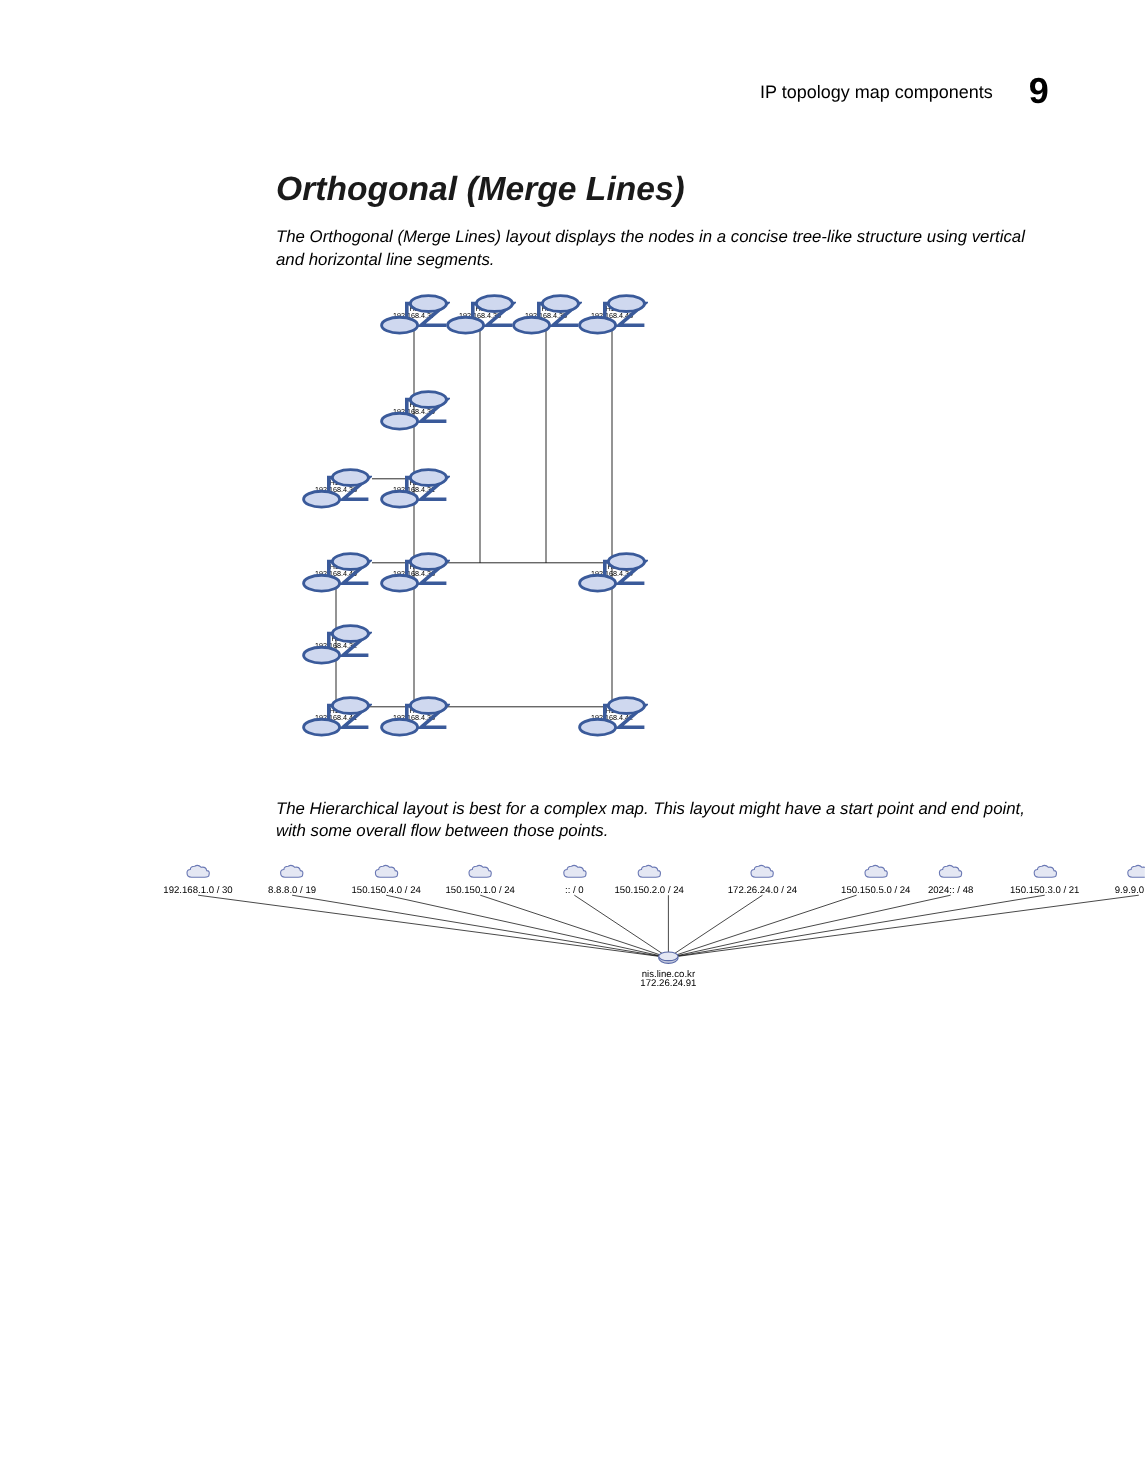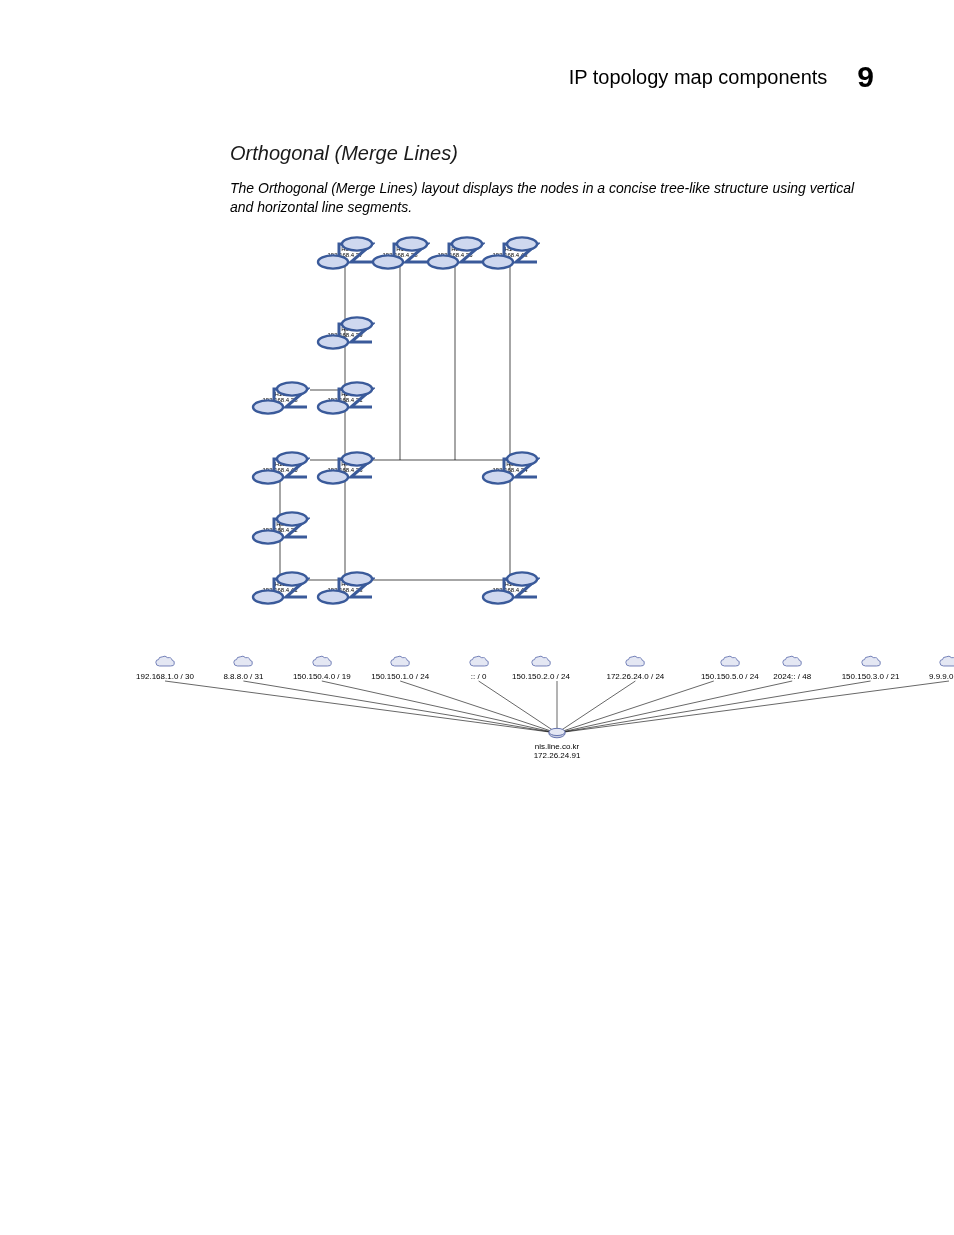--- a/index.html
+++ b/index.html
@@ -17,41 +17,41 @@
     padding: 60px 80px 40px 80px;
   }
   .header {
     display: flex;
     justify-content: flex-end;
     align-items: center;
     gap: 30px;
     margin-bottom: 48px;
   }
   .header-title {
-    font-size: 20px;
+    font-size: 15px;
     color: #000;
   }
   .chapter-number {
     font-family: Arial, Helvetica, sans-serif;
     font-size: 30px;
     font-weight: bold;
     color: #000;
   }
   .content {
     margin-left: 150px;
     margin-right: 0;
   }
   .wide-content {
     margin-left: 40px;
     margin-right: 40px;
   }
   h2.section {
     font-style: italic;
-    font-weight: normal;
-    font-size: 20px;
+    font-weight: bold;
+    font-size: 28px;
     color: #1a1a1a;
     margin: 0 0 14px 0;
   }
   p.body {
     font-size: 14px;
     line-height: 1.35;
     margin: 0 0 18px 0;
     font-style: italic;
   }
 
@@ -275,20 +275,21 @@
                 <ellipse cx="6" cy="9" rx="5" ry="2.2" fill="#cfd8ef" stroke="#3a5a9a" stroke-width="0.8"></ellipse>
                 <ellipse cx="14" cy="3" rx="5" ry="2.2" fill="#cfd8ef" stroke="#3a5a9a" stroke-width="0.8"></ellipse>
               </svg>
             </div>
             <div>H13</div>
             <div>192.168.4.42</div>
           </div>
         </div>
     </div>
 
+    <p class="body">The Hierarchical layout is best for a complex map. This layout might have a start point and end point, with some overall flow between those points.</p>
   </div>
 
   <div class="wide-content">
     <div class="hier-wrap">
       <svg class="lines" id="hier-lines" width="874" height="120">
           <line x1="45" y1="26" x2="437" y2="78" stroke="#000" stroke-width="0.6"></line>
           <line x1="123.4" y1="26" x2="437" y2="78" stroke="#000" stroke-width="0.6"></line>
           <line x1="201.8" y1="26" x2="437" y2="78" stroke="#000" stroke-width="0.6"></line>
           <line x1="280.20000000000005" y1="26" x2="437" y2="78" stroke="#000" stroke-width="0.6"></line>
           <line x1="358.6" y1="26" x2="437" y2="78" stroke="#000" stroke-width="0.6"></line>
@@ -303,27 +304,27 @@
           <div class="hnode" style="left: 10px; top: 0px;">
             <div class="cloud"><svg viewBox="0 0 24 16">
                 <path d="M6 12 Q2 12 2 8 Q2 5 5 5 Q5 2 9 2 Q12 0 15 3 Q19 2 20 6 Q23 6 22 10 Q22 12 18 12 Z" fill="#e4e7f3" stroke="#6a78b4" stroke-width="1"></path>
               </svg></div>
             <div>192.168.1.0 / 30</div>
           </div>
           <div class="hnode" style="left: 88.4px; top: 0px;">
             <div class="cloud"><svg viewBox="0 0 24 16">
                 <path d="M6 12 Q2 12 2 8 Q2 5 5 5 Q5 2 9 2 Q12 0 15 3 Q19 2 20 6 Q23 6 22 10 Q22 12 18 12 Z" fill="#e4e7f3" stroke="#6a78b4" stroke-width="1"></path>
               </svg></div>
-            <div>8.8.8.0 / 31</div>
+            <div>8.8.8.0 / 19</div>
           </div>
           <div class="hnode" style="left: 166.8px; top: 0px;">
             <div class="cloud"><svg viewBox="0 0 24 16">
                 <path d="M6 12 Q2 12 2 8 Q2 5 5 5 Q5 2 9 2 Q12 0 15 3 Q19 2 20 6 Q23 6 22 10 Q22 12 18 12 Z" fill="#e4e7f3" stroke="#6a78b4" stroke-width="1"></path>
               </svg></div>
-            <div>150.150.4.0 / 19</div>
+            <div>150.150.4.0 / 24</div>
           </div>
           <div class="hnode" style="left: 245.2px; top: 0px;">
             <div class="cloud"><svg viewBox="0 0 24 16">
                 <path d="M6 12 Q2 12 2 8 Q2 5 5 5 Q5 2 9 2 Q12 0 15 3 Q19 2 20 6 Q23 6 22 10 Q22 12 18 12 Z" fill="#e4e7f3" stroke="#6a78b4" stroke-width="1"></path>
               </svg></div>
             <div>150.150.1.0 / 24</div>
           </div>
           <div class="hnode" style="left: 323.6px; top: 0px;">
             <div class="cloud"><svg viewBox="0 0 24 16">
                 <path d="M6 12 Q2 12 2 8 Q2 5 5 5 Q5 2 9 2 Q12 0 15 3 Q19 2 20 6 Q23 6 22 10 Q22 12 18 12 Z" fill="#e4e7f3" stroke="#6a78b4" stroke-width="1"></path>

